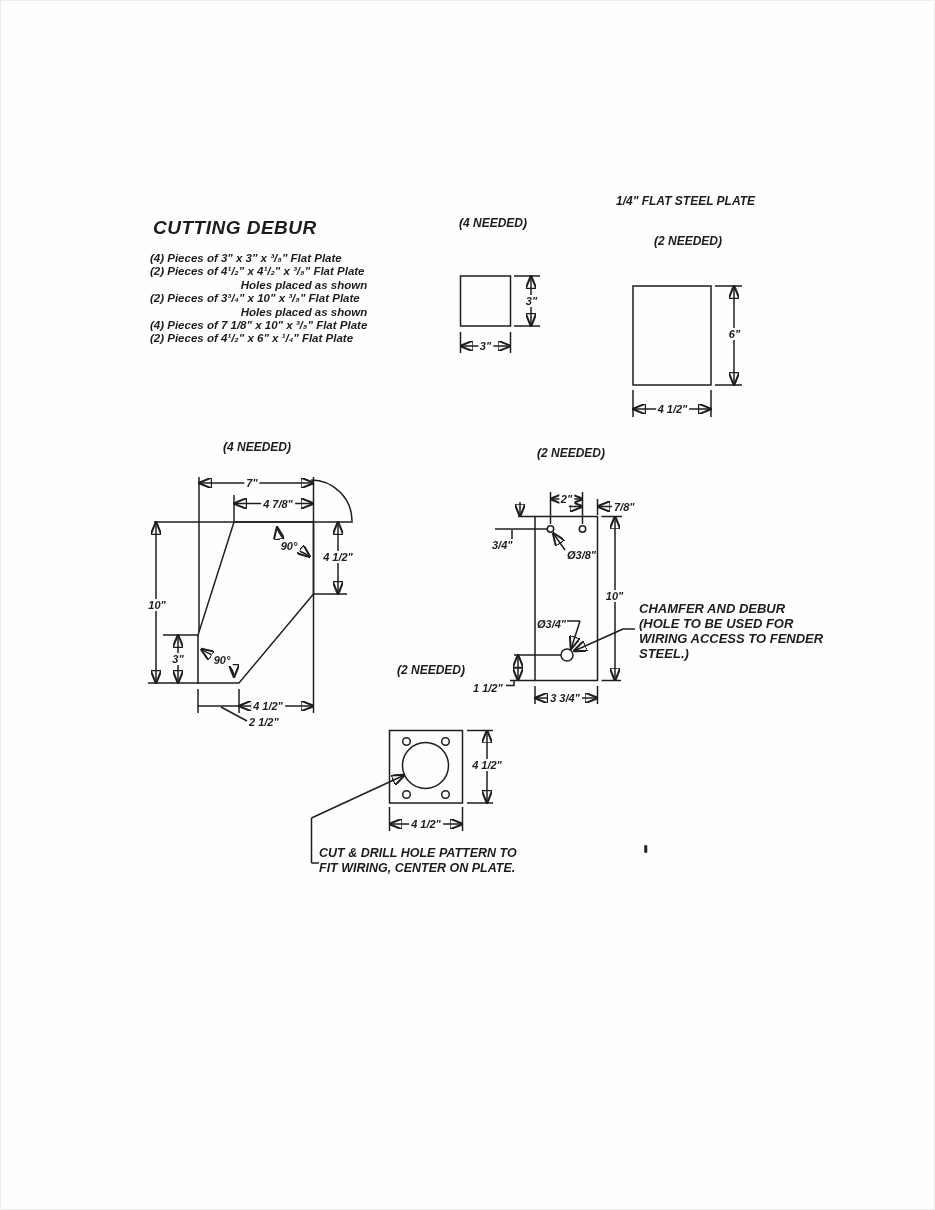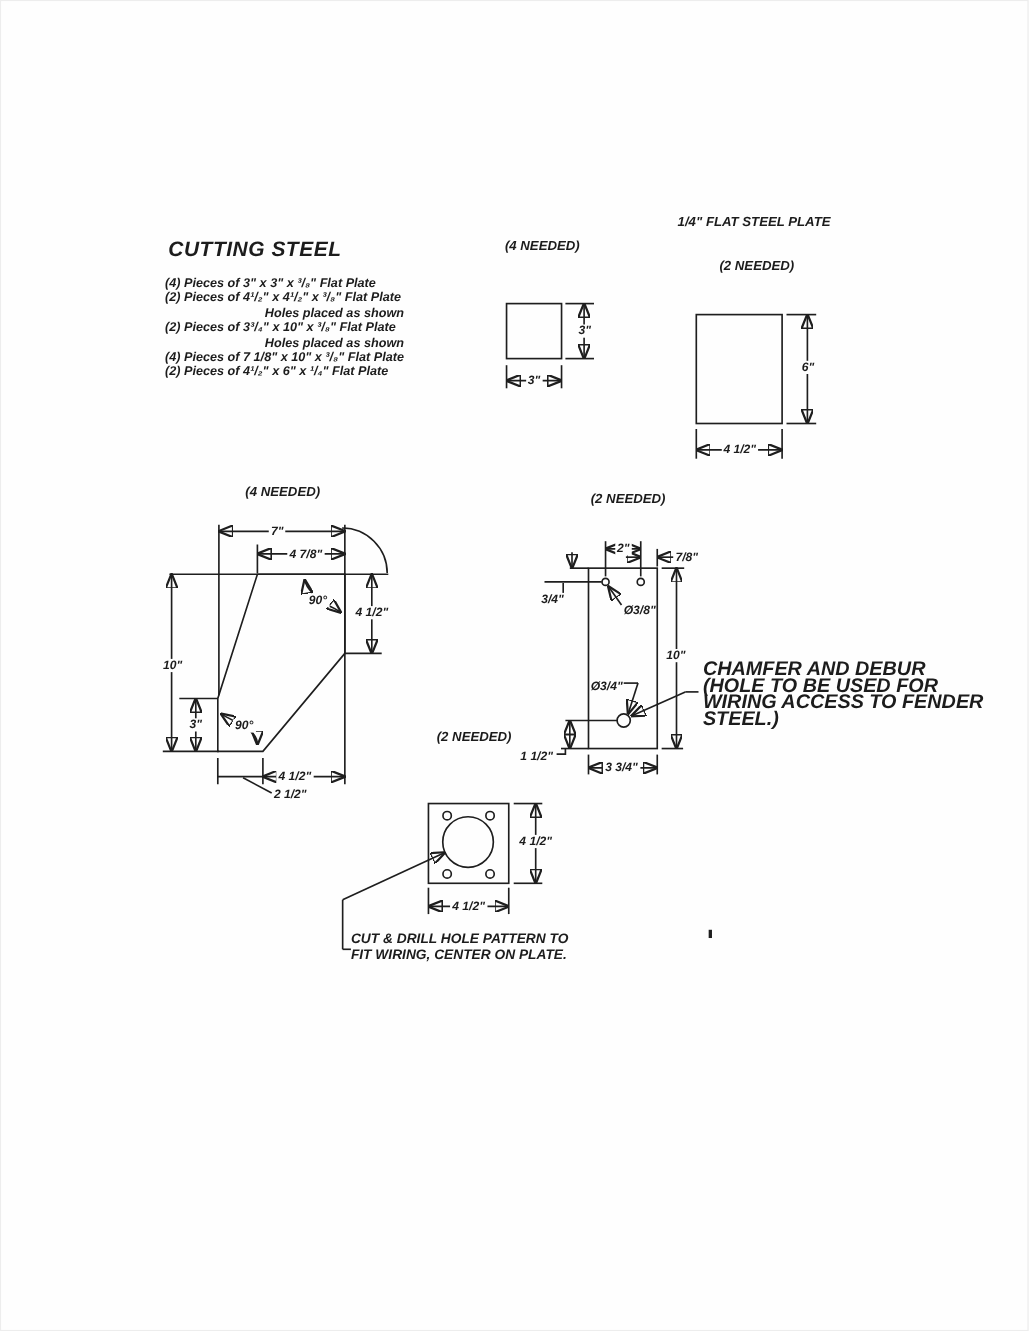--- a/index.html
+++ b/index.html
@@ -9,21 +9,21 @@
     font-family:"Liberation Sans",sans-serif;color:#1c1c1c;overflow:hidden;
   }
   #linework{position:absolute;left:0;top:0;z-index:1;}
   .txt{position:absolute;z-index:2;font-style:italic;font-weight:bold;white-space:nowrap;}
   .title{font-size:19px;letter-spacing:.5px;}
   .list{font-size:11.5px;line-height:13.4px;}
   .list .indent{padding-left:21px;text-align:right;}
   .qty{font-size:12px;}
   .dimc{font-size:11px;background:#fefefe;padding:0 2px;transform:translate(-50%,-50%);}
   .diml{font-size:11px;transform:translateY(-50%);}
-  .note{font-size:18px;line-height:15px;}
+  .note{font-size:13px;line-height:15px;}
   .note2{font-size:12.5px;line-height:14.5px;}
   svg line,svg path,svg rect,svg circle,svg polygon,svg polyline{
     stroke:#1e1e1e;stroke-width:1.5;fill:none;stroke-linecap:butt;
   }
 </style>
 </head>
 <body>
 
 <div id="page">
 
@@ -126,21 +126,21 @@
       <line x1="461.5" y1="806" x2="461.5" y2="830"></line>
       <line x1="388.5" y1="823" x2="461.5" y2="823" marker-start="url(#ah)" marker-end="url(#ah)"></line>
       <path d="M403.5,774 L310.5,817" marker-start="url(#ah)"></path>
       <line x1="310.5" y1="817" x2="310.5" y2="862"></line>
       <line x1="310.5" y1="862" x2="318" y2="862"></line>
     </g>
 
     <rect x="644" y="845" width="1.5" height="6" fill="#555" stroke="none"></rect>
   </svg>
 
-  <div class="txt title" style="left:152px;top:216px;">CUTTING STEEL</div>
+  <div class="txt title" style="left:152px;top:216px;">CUTTING DEBUR</div>
   <div class="txt list" style="left:149px;top:251px;">
     <div>(4) Pieces of 3" x 3" x ³/₈" Flat Plate</div>
     <div>(2) Pieces of 4¹/₂" x 4¹/₂" x ³/₈" Flat Plate</div>
     <div class="indent">Holes placed as shown</div>
     <div>(2) Pieces of 3³/₄" x 10" x ³/₈" Flat Plate</div>
     <div class="indent">Holes placed as shown</div>
     <div>(4) Pieces of 7 1/8" x 10" x ³/₈" Flat Plate</div>
     <div>(2) Pieces of 4¹/₂" x 6" x ¹/₄" Flat Plate</div>
   </div>
 

